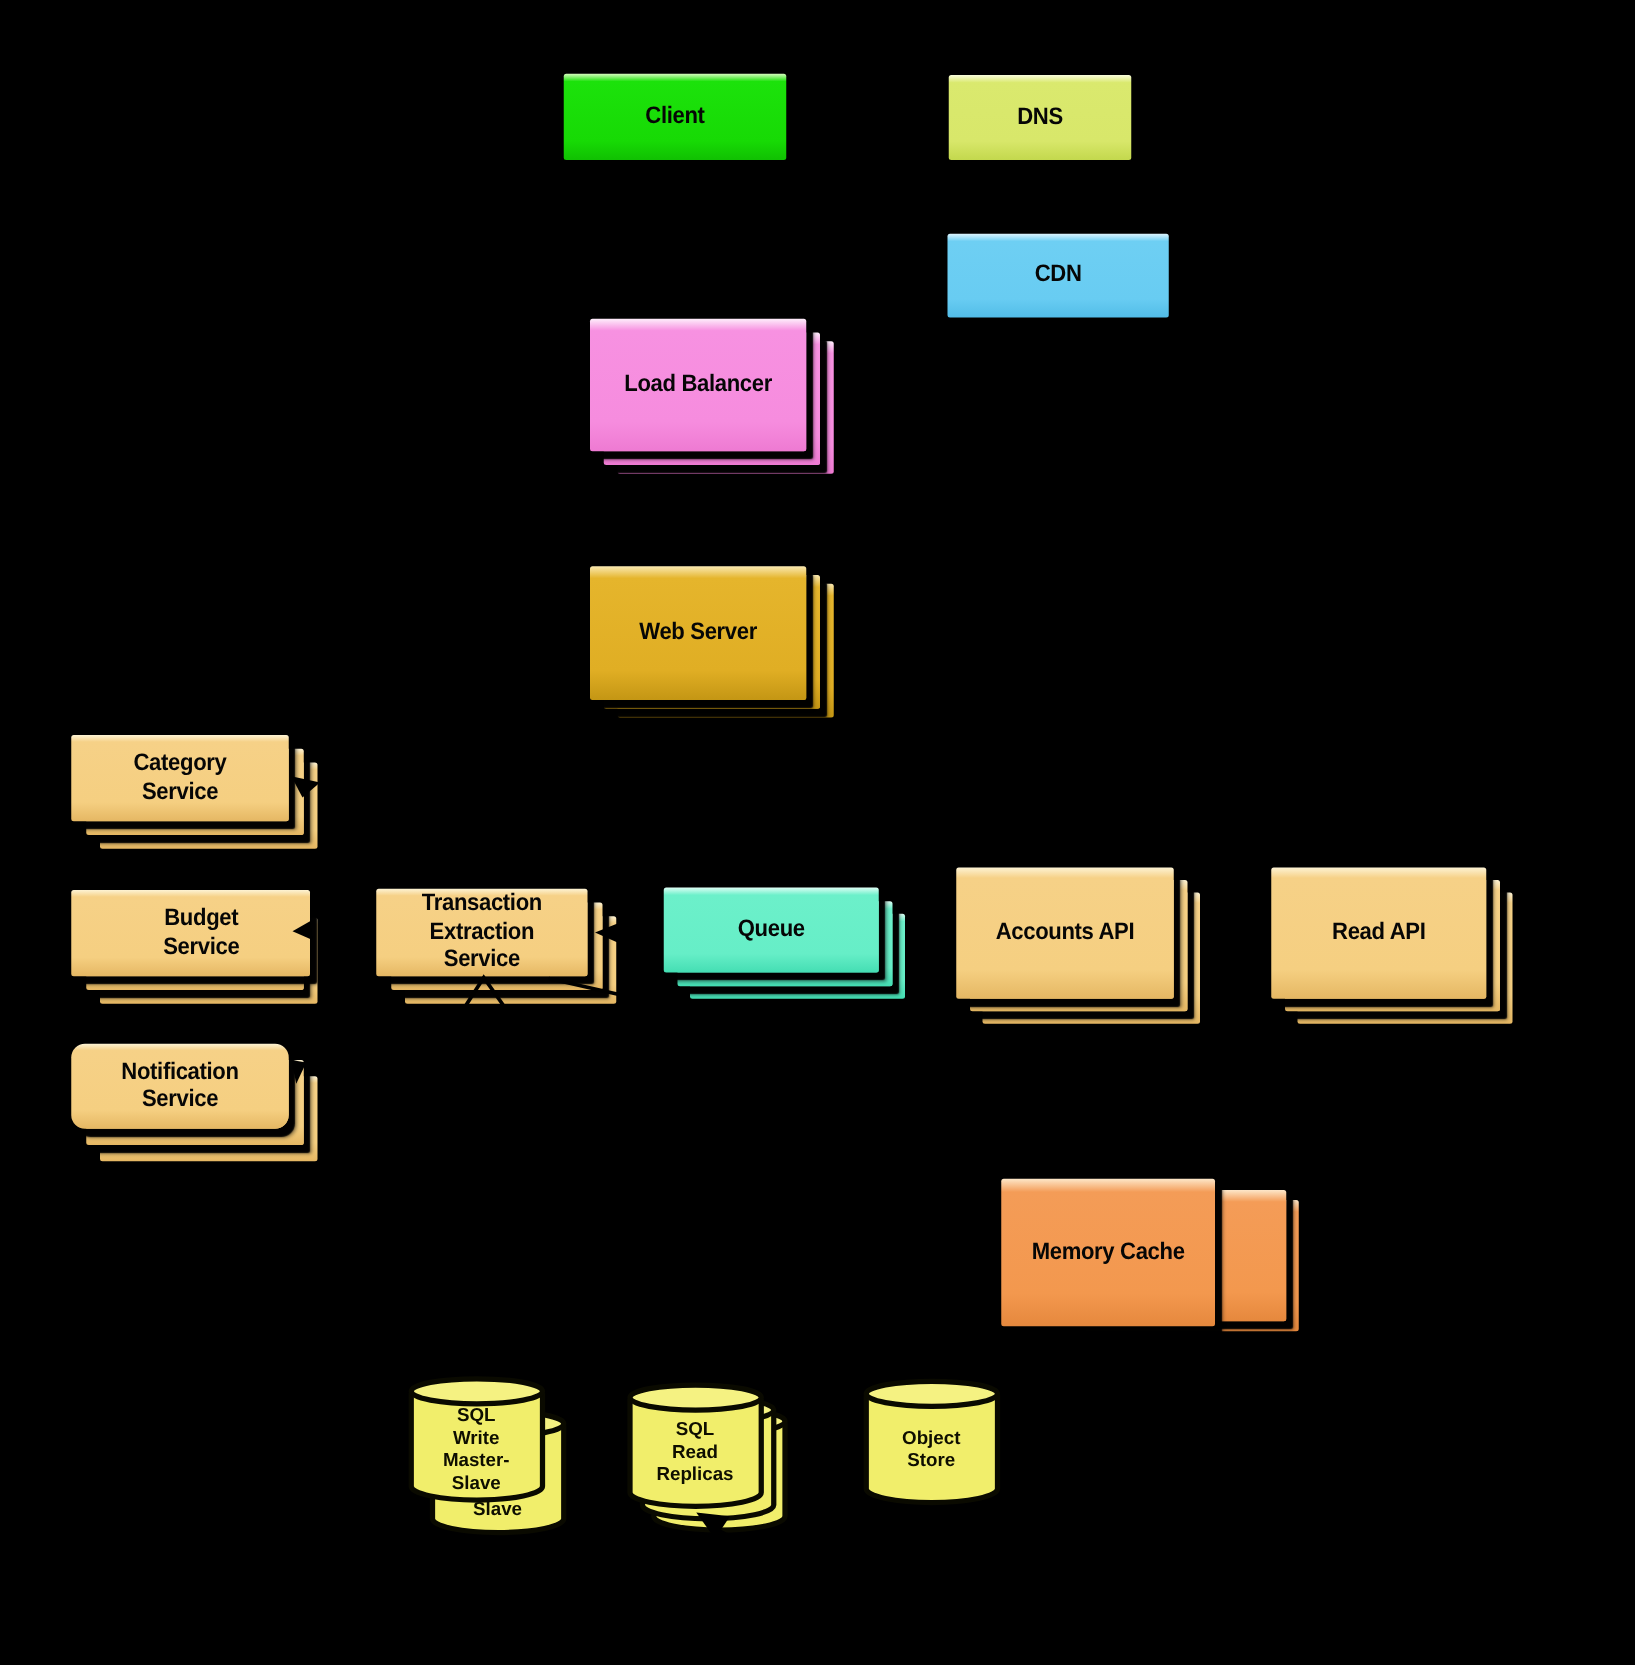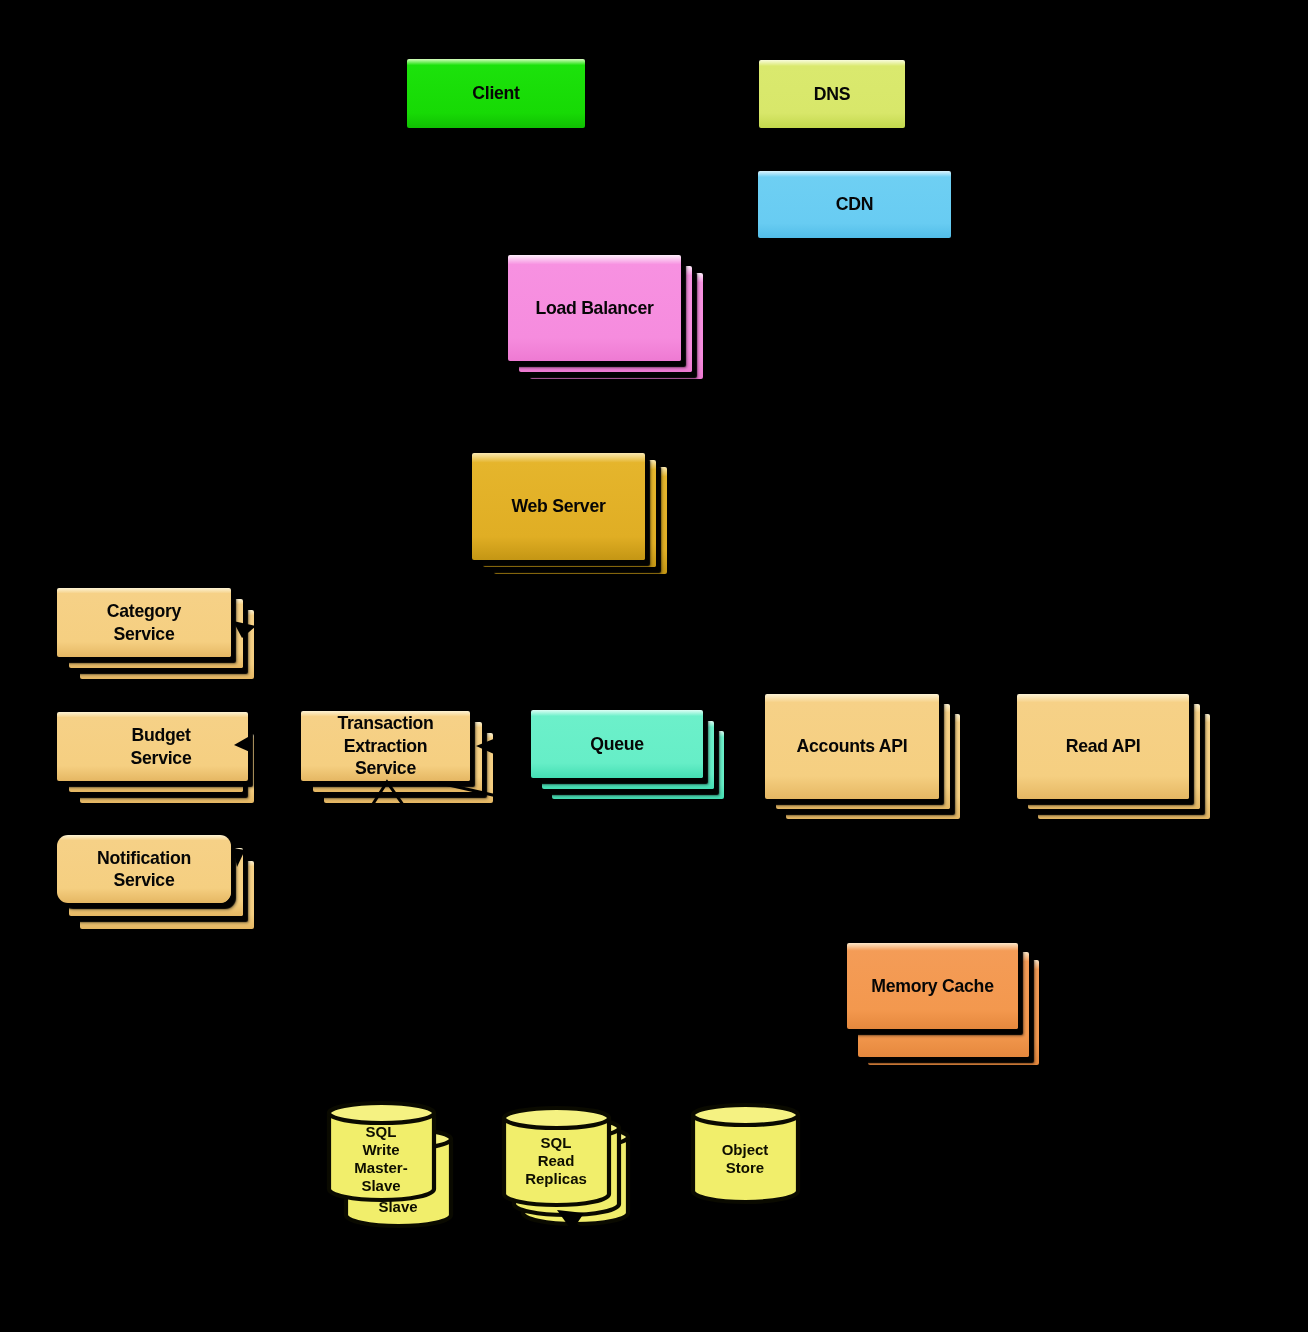--- a/index.html
+++ b/index.html
@@ -2,42 +2,42 @@
 <html><head>
 <meta charset="utf-8">
 <style>
   html,body{margin:0;padding:0;background:#000;}
   #canvas{position:relative;width:1308px;height:1332px;background:#000;overflow:hidden;
     font-family:"Liberation Sans",sans-serif;}
   .box{position:absolute;border-radius:2px;box-shadow:5px 6px 1px rgba(0,0,0,.99),6px 7px 3px rgba(0,0,0,.4);
     display:flex;align-items:center;justify-content:center;text-align:center;
     color:#060606;font-weight:bold;font-size:19px;line-height:22.5px;letter-spacing:-0.3px;}
   .box>span{display:block;width:100%;transform:scaleX(.93);}
-  .green{background:linear-gradient(180deg,#d6fdbe 0%,#1ce20b 9%,#17da05 78%,#10c002 100%);}
+  .green{background:linear-gradient(180deg,#d6fdbe 0%,#1ce20b 9%,#17da05 78%,#10c002 100%);margin-left:44px;}
   .lime{background:linear-gradient(180deg,#f9fcdc 0%,#dae96e 9%,#d8e76a 78%,#c3d84d 100%);}
   .blue{background:linear-gradient(180deg,#dcf4fd 0%,#6ecff3 9%,#68ccf2 78%,#52bde8 100%);}
-  .pink{background:linear-gradient(180deg,#feeefb 0%,#f791e1 9%,#f68cde 78%,#ee7ad2 100%);margin-left:36px;}
+  .pink{background:linear-gradient(180deg,#feeefb 0%,#f791e1 9%,#f68cde 78%,#ee7ad2 100%);}
   .gold{background:linear-gradient(180deg,#fae9b2 0%,#e5b52c 9%,#e0ae24 78%,#c49614 100%);}
   .tan{background:linear-gradient(180deg,#fdf3d4 0%,#f6d187 8%,#f5cf81 78%,#e5b763 100%);}
   .teal{background:linear-gradient(180deg,#defef5 0%,#6cf0ca 9%,#66eec7 78%,#44deb3 100%);}
   .orange{background:linear-gradient(180deg,#fde7c9 0%,#f49c57 9%,#f3984e 78%,#e5883d 100%);}
   svg{position:absolute;left:0;top:0;}
   svg text{font-family:"Liberation Sans",sans-serif;font-weight:bold;fill:#0e0e00;}
 </style>
 </head>
 <body>
 <div id="canvas">
 
   <div class="box green" style="left:407px;top:59px;width:178px;height:69px;">
       <span>Client</span>
     </div>
   <div class="box lime" style="left:759px;top:60px;width:146px;height:68px;">
       <span>DNS</span>
     </div>
-  <div class="box blue" style="left:758px;top:171px;width:193px;height:67px;">
+  <div class="box blue" style="left:758px;top:187px;width:177px;height:67px;">
       <span>CDN</span>
     </div>
 
   <div class="box pink" style="left:494px;top:273px;width:173px;height:106px;"></div>
   <div class="box pink" style="left:483px;top:266px;width:173px;height:106px;"></div>
   <div class="box pink" style="left:472px;top:255px;width:173px;height:106px;">
       <span>Load Balancer</span>
     </div>
 
   <div class="box gold" style="left:494px;top:467px;width:173px;height:107px;"></div>
@@ -83,21 +83,21 @@
     </div>
 
   <div class="box tan" style="left:1038px;top:714px;width:172px;height:105px;"></div>
   <div class="box tan" style="left:1028px;top:704px;width:172px;height:105px;"></div>
   <div class="box tan" style="left:1017px;top:694px;width:172px;height:105px;">
       <span>Read API</span>
     </div>
 
   <div class="box orange" style="left:868px;top:960px;width:171px;height:105px;"></div>
   <div class="box orange" style="left:858px;top:952px;width:171px;height:105px;"></div>
-  <div class="box orange" style="left:847px;top:943px;width:171px;height:86px;">
+  <div class="box orange" style="left:801px;top:943px;width:171px;height:118px;">
       <span>Memory Cache</span>
     </div>
 
   <svg width="1308" height="1332" viewBox="0 0 1308 1332">
     <defs>
       <g id="cylw">
         <path d="M0,13 V88 A52.5,11 0 0,0 105,88 V13" fill="#f1ee6b" stroke="#0a0a00" stroke-width="4.2" stroke-linejoin="round"></path>
         <ellipse cx="52.5" cy="12" rx="52.5" ry="10" fill="#f5f282" stroke="#0a0a00" stroke-width="4.2"></ellipse>
       </g>
     </defs>

